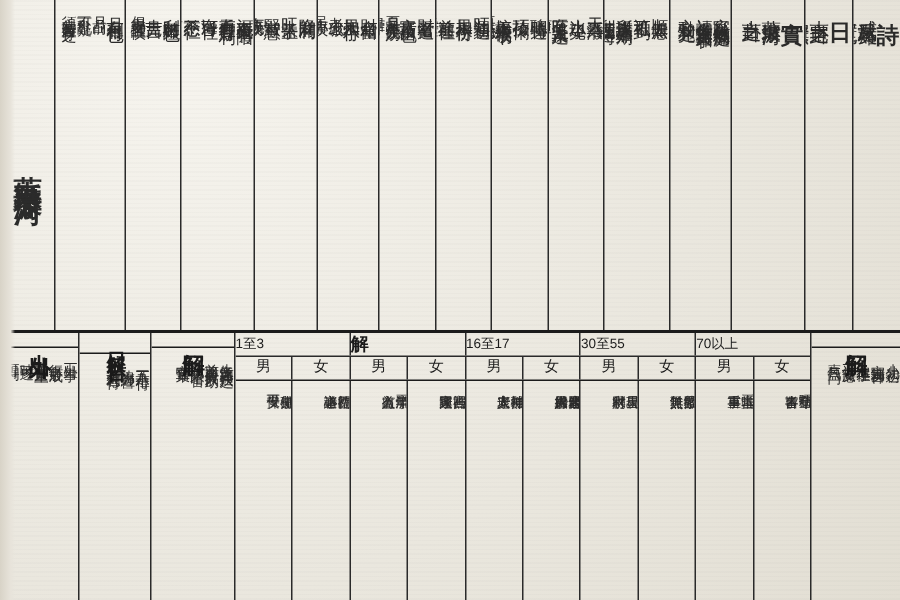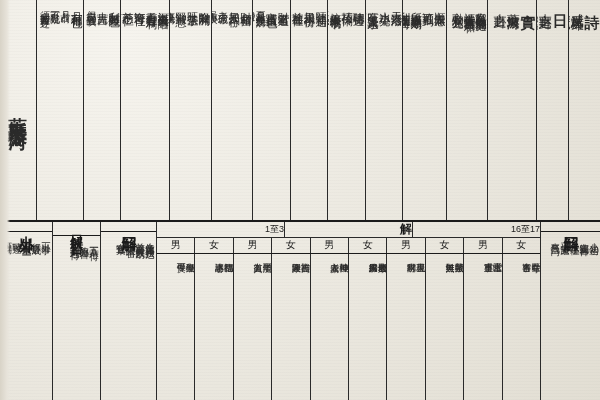--- a/index.html
+++ b/index.html
@@ -70,21 +70,21 @@
   .bbody .vtext{font-size:10.5px;}
   .bbody .vtext.sm{font-size:9.5px;}
   
   #agegrid{
     flex:1;display:flex;flex-direction:column;box-sizing:border-box;
     border-left:1px solid #2a2a2a;overflow:hidden;
   }
   #agerow1{display:flex;flex-direction:row-reverse;border-bottom:1px solid #2a2a2a;height:15px;}
   #agerow1 .ac{
     flex:1;border-left:1px solid #2a2a2a;box-sizing:border-box;
-    font-size:9px;text-align:right;line-height:14px;
+    font-size:9px;text-align:left;line-height:14px;
     font-family:"Liberation Sans",sans-serif;
   }
   #agerow1 .ac:last-child{border-left:none;}
   #agerow1 .ac.solve{font-family:"DejaVu Serif",serif;font-weight:bold;font-size:12px;}
   #agerow2{display:flex;flex-direction:row-reverse;border-bottom:1.5px solid #1b1b1b;height:15px;}
   #agerow2 .gc{
     flex:1;border-left:1px solid #2a2a2a;box-sizing:border-box;
     font-size:10px;text-align:center;line-height:14px;
   }
   #agerow2 .gc:last-child{border-left:none;}
@@ -221,20 +221,22 @@
         <div class="vtext sm ink">小儿初运</div>
         <div class="vtext sm ink">宜安鎮吉神</div>
         <div class="vtext sm ink">八字運佳</div>
         <div class="vtext sm ink">平安無慮</div>
         <div class="vtext sm ink">喜气盈门</div>
       </div>
     </div>
 
     <div id="agegrid">
       <div id="agerow1">
+        <div class="ac">70以上</div>
+        <div class="ac">30至55</div>
         <div class="ac">16至17</div>
         <div class="ac solve">解</div>
         <div class="ac">1至3</div>
       </div>
       <div id="agerow2">
         <div class="gc">女</div>
         <div class="gc">男</div>
         <div class="gc">女</div>
         <div class="gc">男</div>
         <div class="gc">女</div>

